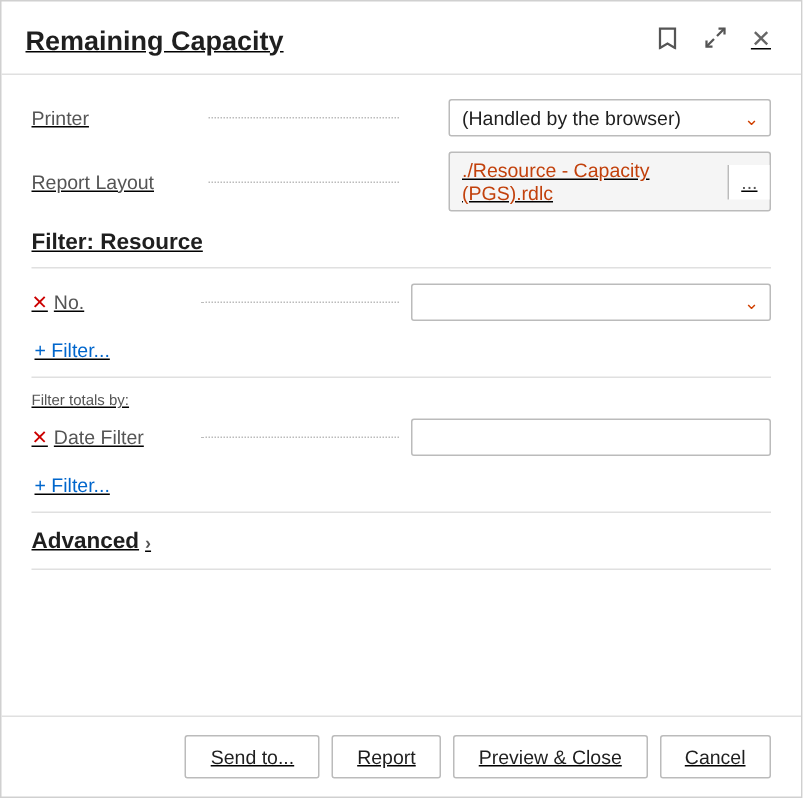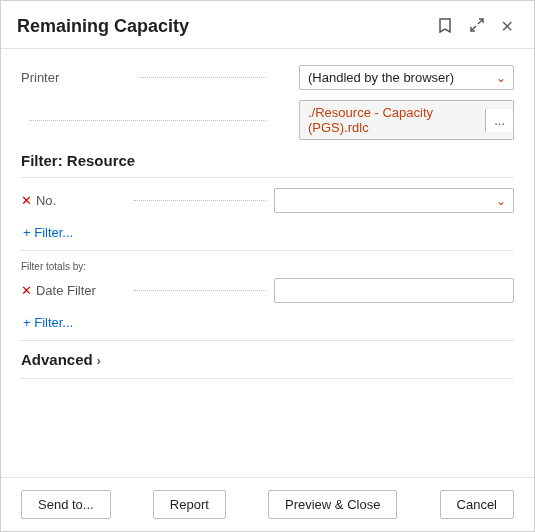--- a/index.html
+++ b/index.html
@@ -13,20 +13,21 @@
       min-height: 100vh;
     }
     .dialog {
       width: 535px;
       min-height: 532px;
       background: #fff;
       border: 1px solid #d0d0d0;
       box-shadow: 0 4px 20px rgba(0,0,0,0.15);
       display: flex;
       flex-direction: column;
+      text-decoration: underline;
     }
     .dialog-header {
       display: flex;
       align-items: center;
       justify-content: space-between;
       padding: 14px 16px 10px 16px;
       border-bottom: 1px solid #e0e0e0;
     }
     .dialog-title {
       font-size: 18px;
@@ -217,21 +218,21 @@
     }
     .advanced-chevron {
       font-size: 12px;
       color: #555;
     }
     .dialog-footer {
       border-top: 1px solid #e0e0e0;
       padding: 12px 20px;
       display: flex;
       align-items: center;
-      justify-content: space-between;
+      justify-content: flex-end;
       gap: 8px;
     }
     .footer-btn {
       border: 1px solid #bbb;
       background: #fff;
       border-radius: 2px;
       padding: 6px 16px;
       font-size: 13px;
       color: #1f1f1f;
       cursor: pointer;
@@ -270,20 +271,21 @@
       <div class="dotted-line"></div>
       <div class="form-control-wrapper">
         <div class="select-wrapper">
           <select class="select-control"><option>(Handled by the browser)</option></select>
           <span class="chevron">⌄</span>
         </div>
       </div>
     </div>
 
     <div class="form-row">
+      <span class="form-label">Report Layout</span>
       <div class="dotted-line"></div>
       <div class="form-control-wrapper">
         <div class="layout-control">
           <span class="layout-text">./Resource - Capacity (PGS).rdlc</span>
           <button class="layout-btn">...</button>
         </div>
       </div>
     </div>
 
     <div class="section-title">Filter: Resource</div>

